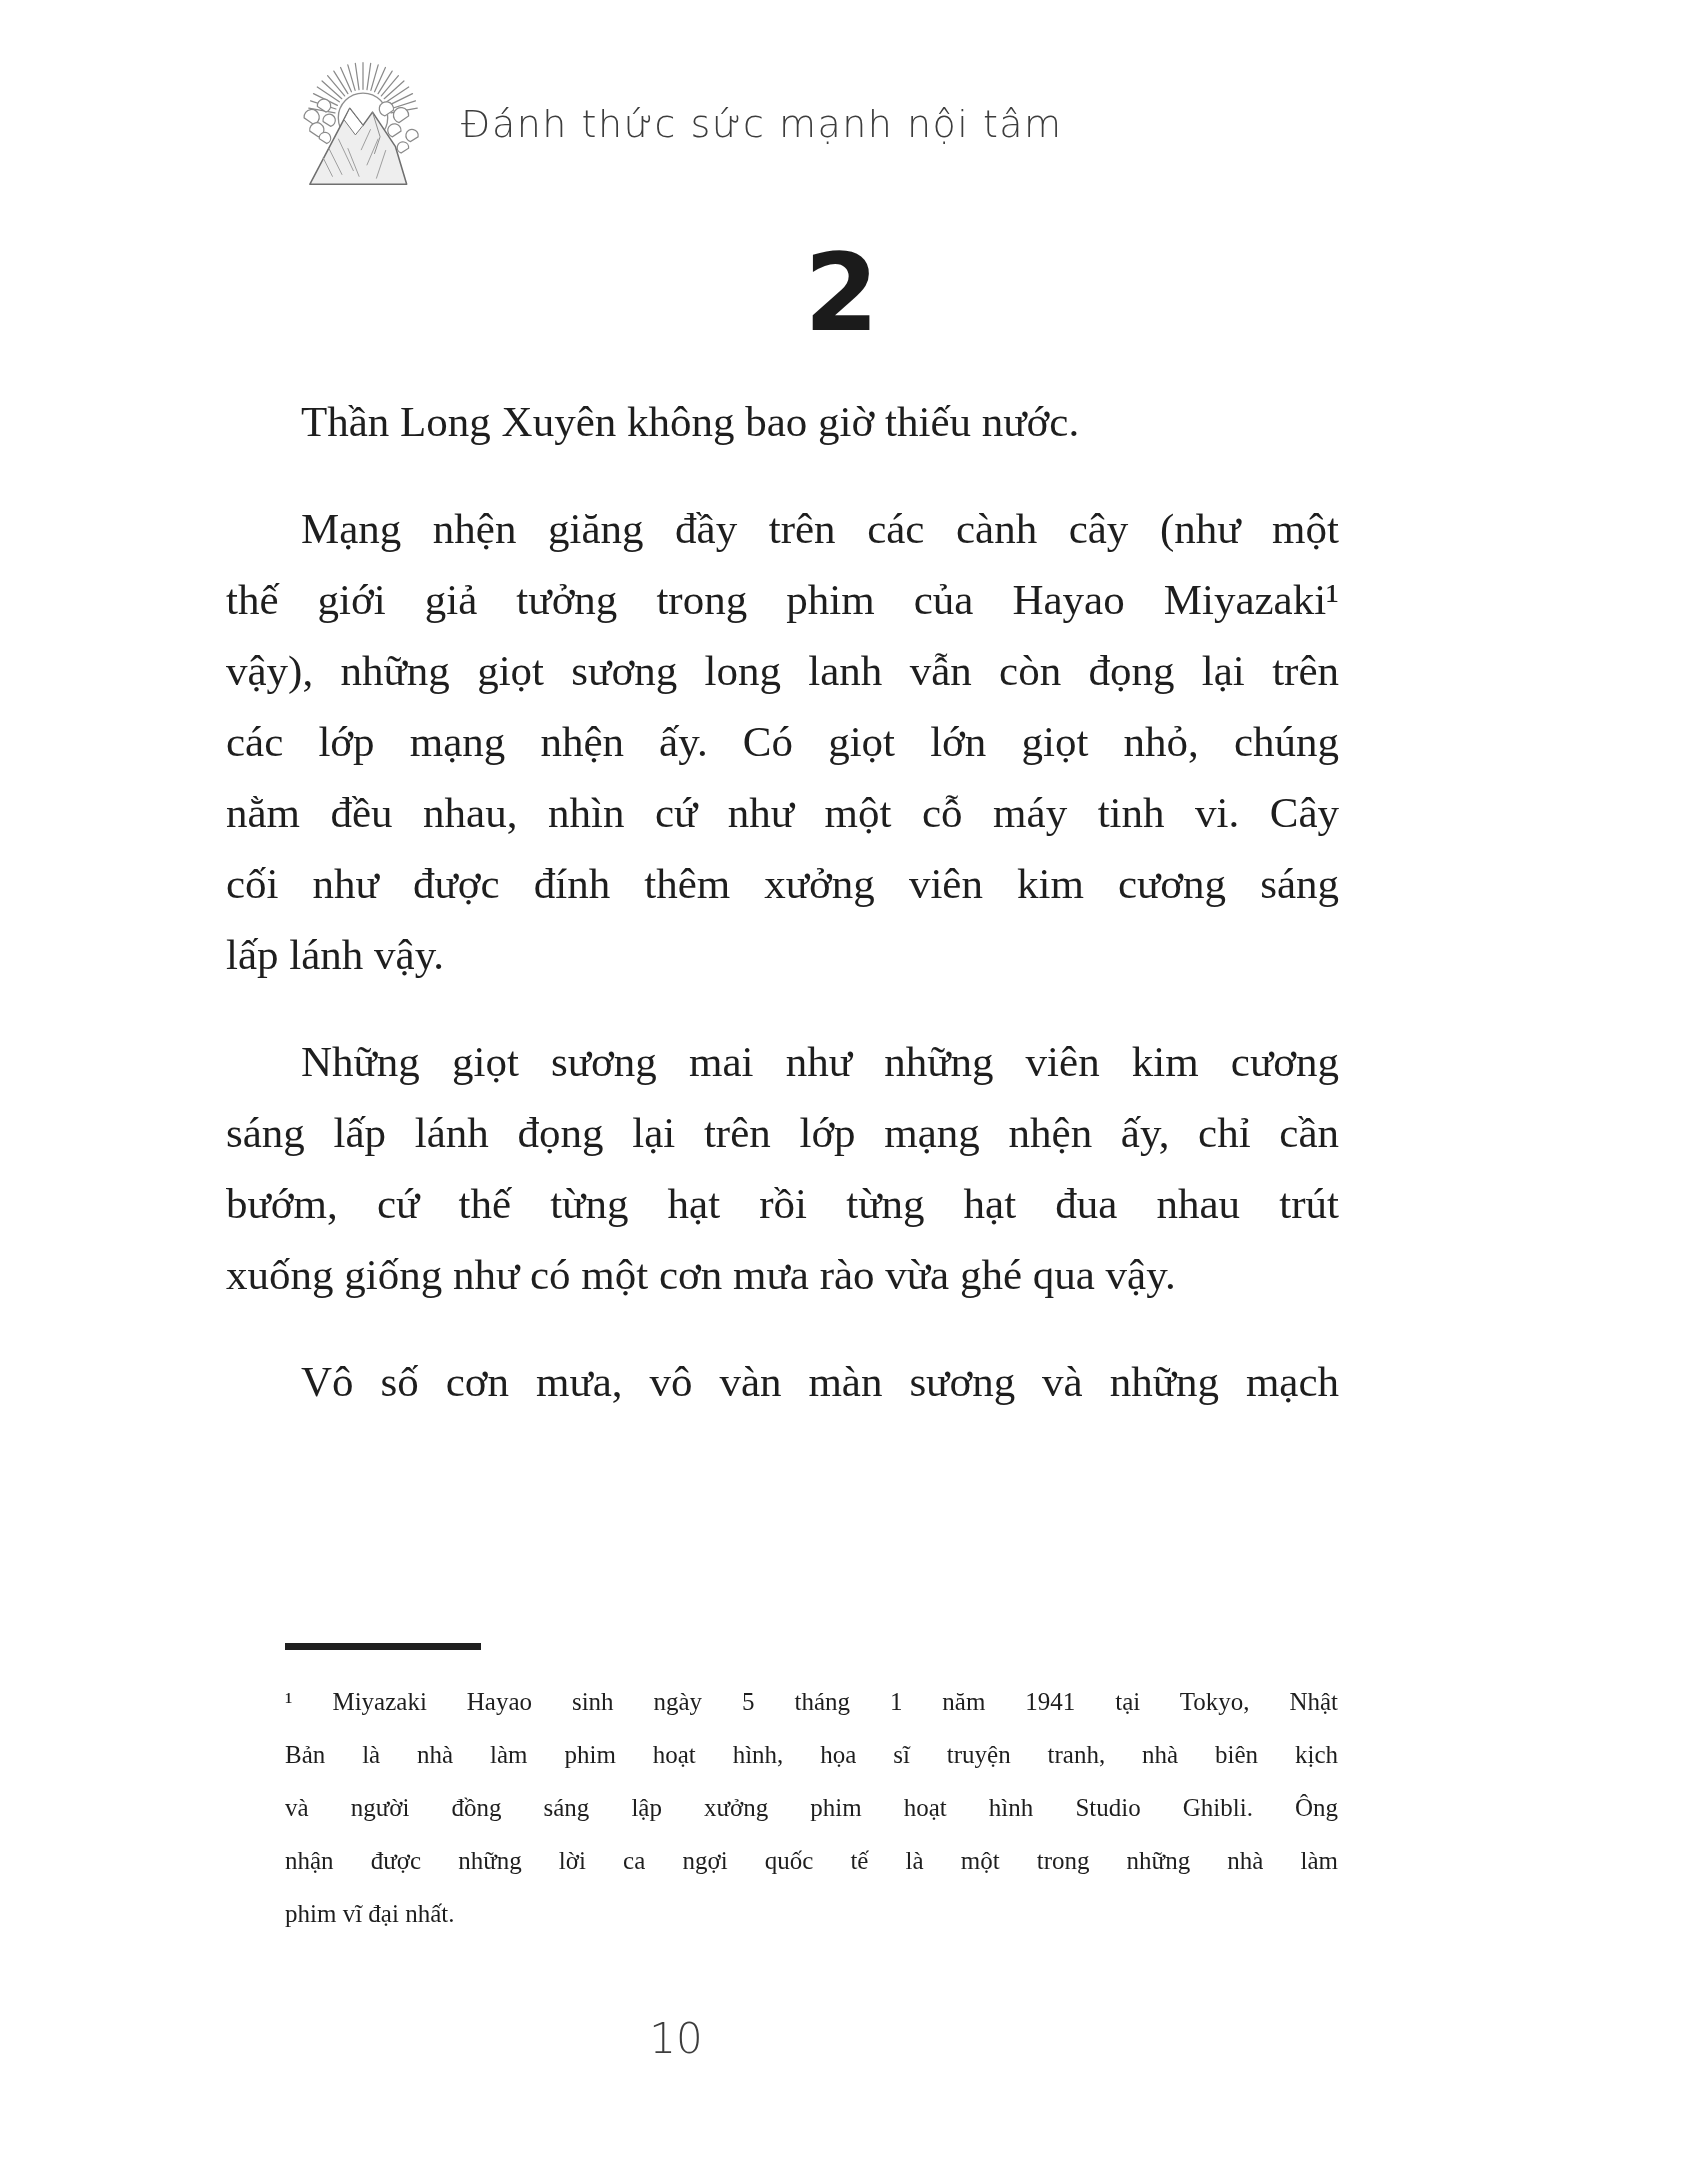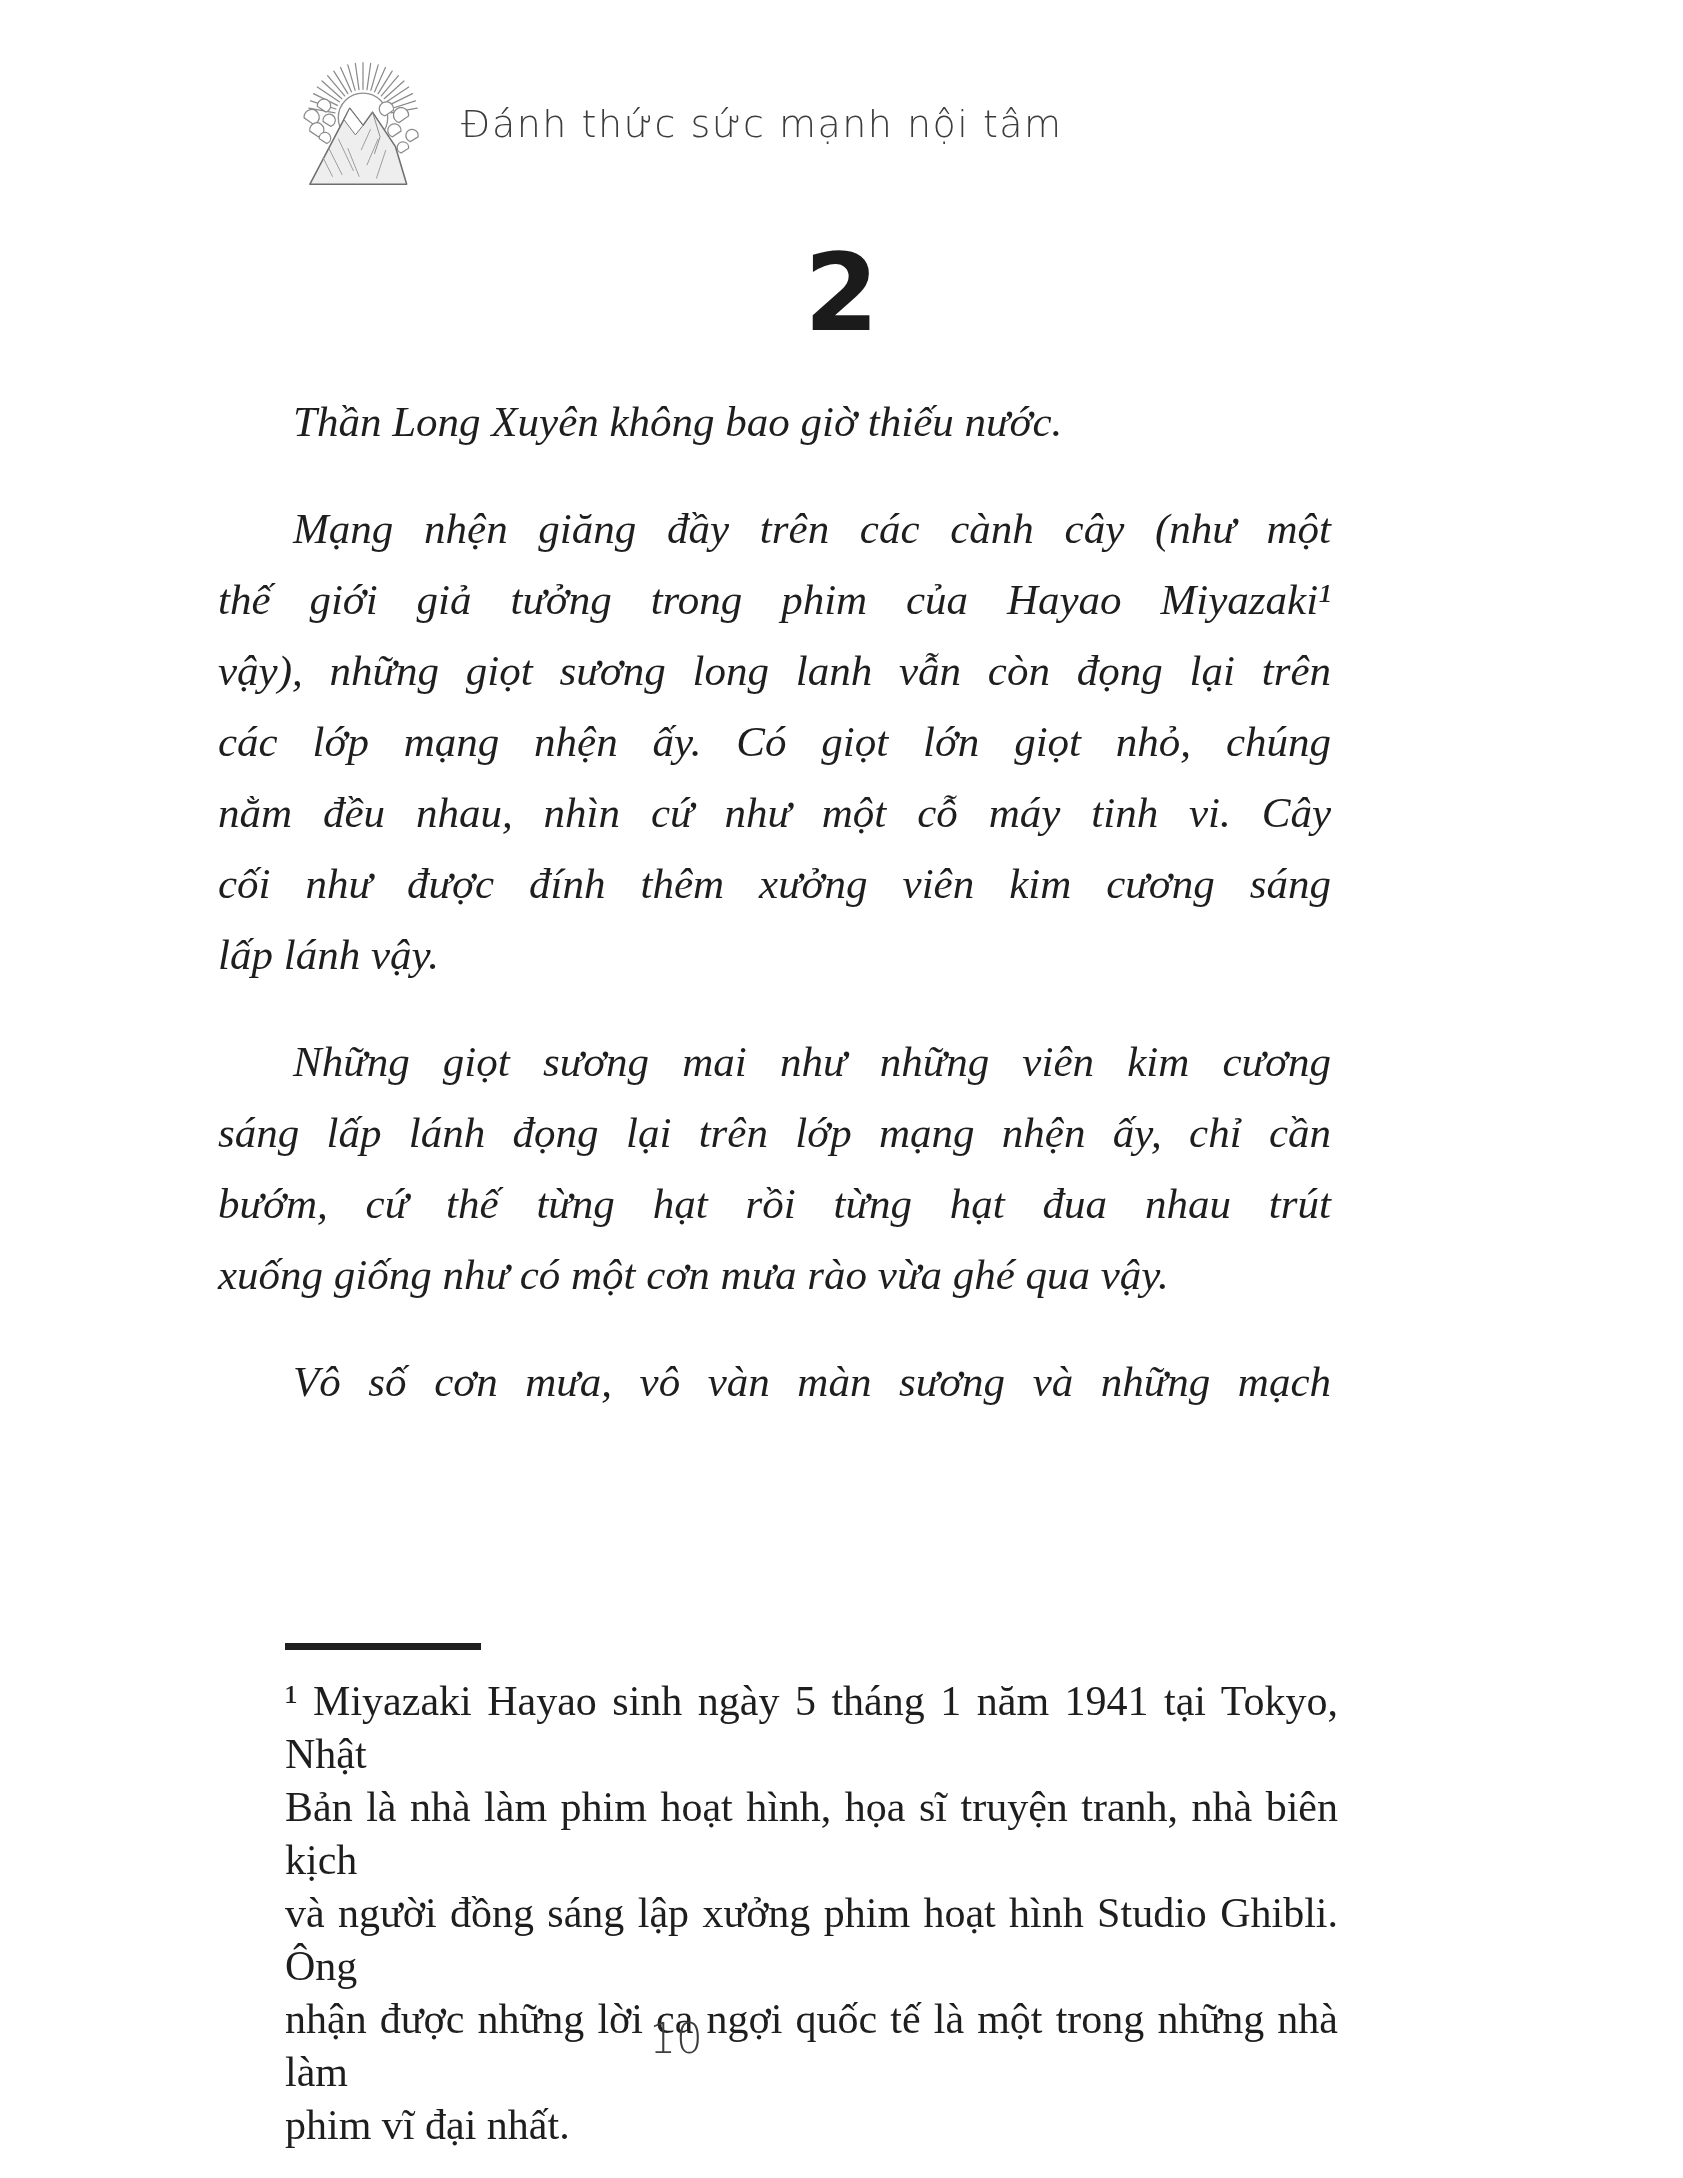--- a/index.html
+++ b/index.html
@@ -36,42 +36,42 @@
   .chapter-num{
     font-family:"DejaVu Sans","Liberation Sans",sans-serif;
     font-weight:800;
     font-size:107px;
     line-height:1;
     color:#1b1b1b;
   }
 
   
   .body-text{
-    position:absolute;left:218px;top:386px;width:1113px;font-style:italic;
+    position:absolute;left:226px;top:386px;width:1113px;
   }
   .para{margin:0 0 36px 0;}
   .jline,.lline{
     font-size:43px;
     line-height:71px;
     color:#1e1e1e;
   }
   .jline{text-align:justify;text-align-last:justify;}
   .lline{text-align:left;}
   .indent{text-indent:75px;}
 
   
   .footnote-rule{
     position:absolute;left:285px;top:1643px;
     width:196px;height:7px;background:#1f1f1f;
   }
   .footnote{
     position:absolute;left:285px;top:1675px;width:1053px;
   }
   .footnote .jline,.footnote .lline{
-    font-size:42px;
+    font-size:25px;
     line-height:53px;
   }
 
   
   .page-number{
     position:absolute;top:2014px;left:0;width:1352px;
     text-align:center;
     font-family:"DejaVu Sans","Liberation Sans",sans-serif;
     font-weight:200;
     font-size:42px;

